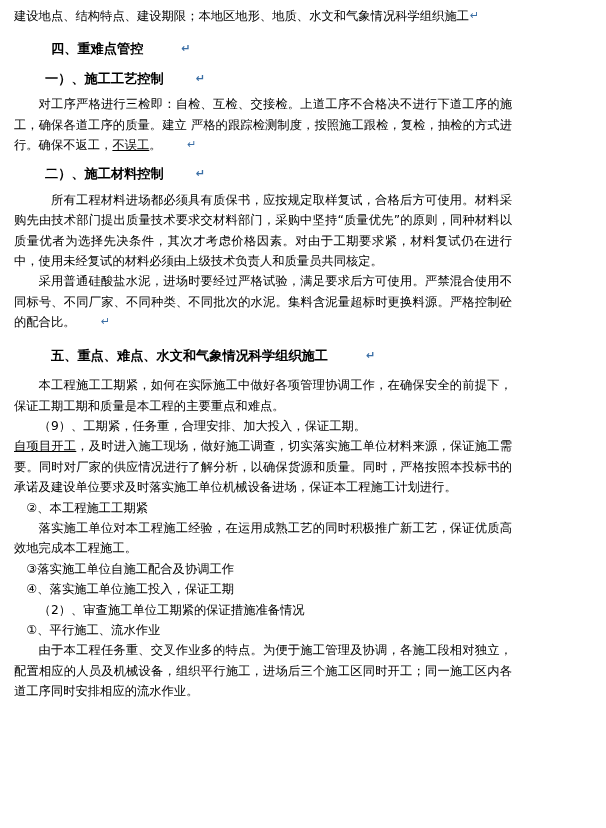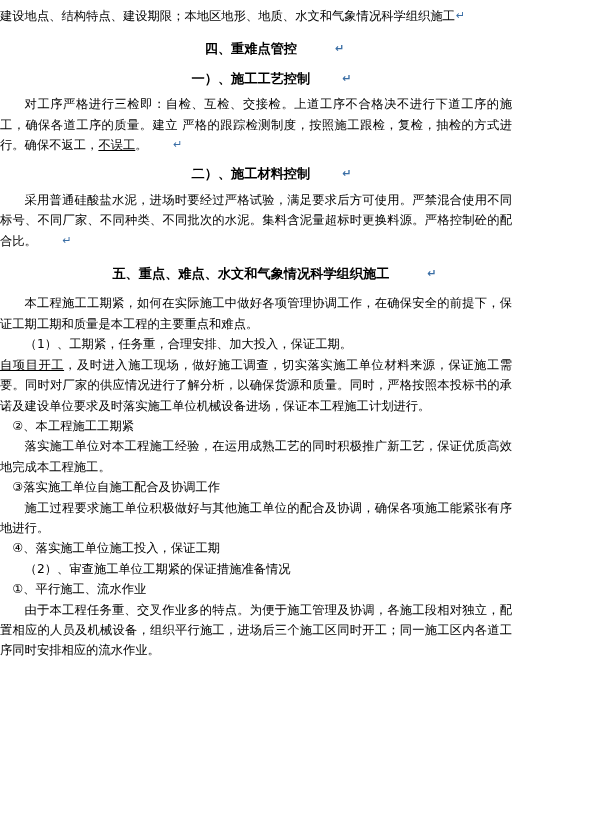--- a/index.html
+++ b/index.html
@@ -12,21 +12,21 @@
     height: 828px;
     font-family: "DejaVu Sans", "Liberation Sans", sans-serif;
     color: #000000;
     overflow: hidden;
   }
   .page {
     position: relative;
     width: 530px;
     height: 828px;
     box-sizing: border-box;
-    padding: 6px 18px 0 0;
+    padding: 6px 18px 0 14px;
   }
   .para {
     font-size: 12.3px;
     line-height: 20.4px;
     text-align: justify;
     text-justify: inter-ideograph;
     margin: 0;
     letter-spacing: 0px;
   }
   .indent2 {
@@ -40,21 +40,20 @@
   }
   .noindent {
     text-indent: 0;
   }
   .heading {
     font-size: 13.2px;
     font-weight: bold;
     line-height: 20.4px;
     margin: 0;
     text-indent: 37px;
-    text-align: center;
   }
   .heading.sub {
     text-indent: 31px;
   }
   .spacer-sm { height: 9px; }
   .spacer-md { height: 13px; }
   .spacer-xs { height: 5px; }
   .u {
     text-decoration: underline;
   }
@@ -94,43 +93,43 @@
   <div class="spacer-xs"></div>
 
   <p class="para indent2"><span>对工序严格进行三检即：自检、互检、交接检。上道工序不合格决不进行下道工序的施工，确保各道工序的质量。建立 严格的跟踪检测制度，按照施工跟检，复检，抽检的方式进行。确保不返工，</span><span class="u">不误工</span><span>。</span><span class="pilcrow">↵</span></p>
 
   <div class="spacer-sm"></div>
 
   <p class="heading sub"><span>二）、施工材料控制</span><span class="pilcrow">↵</span></p>
 
   <div class="spacer-xs"></div>
 
+  <p class="para indent3"><span>所有工程材料进场都必须具有质保书，应按规定取样复试，合格后方可使用。材料采购先由技术部门提出质量技术要求交材料部门，采购中坚持“质量优先”的原则，同种材料以质量优者为选择先决条件，其次才考虑价格因素。对由于工期要求紧，材料复试仍在进行中，使用未经复试的材料必须由上级技术负责人和质量员共同核定。</span></p>
 
   <p class="para indent2"><span>采用普通硅酸盐水泥，进场时要经过严格试验，满足要求后方可使用。严禁混合使用不同标号、不同厂家、不同种类、不同批次的水泥。集料含泥量超标时更换料源。严格控制砼的配合比。</span><span class="pilcrow">↵</span></p>
 
   <div class="spacer-md"></div>
 
   <p class="heading"><span>五、重点、难点、水文和气象情况科学组织施工</span><span class="pilcrow">↵</span></p>
 
   <div class="spacer-sm"></div>
 
   <p class="para indent2"><span>本工程施工工期紧，如何在实际施工中做好各项管理协调工作，在确保安全的前提下，保证工期工期和质量是本工程的主要重点和难点。</span></p>
 
-  <p class="para indent2"><span>（1）、工期紧，任务重，合理安排、加大投入，保证工期。</span></p>
+  <p class="para indent2"><span>（9）、工期紧，任务重，合理安排、加大投入，保证工期。</span></p>
 
 
   <p class="para noindent"><span class="u">自项目开工</span><span id="b20-rest">，及时进入施工现场，做好施工调查，切实落实施工单位材料来源，保证施工需要。同时对厂家的供应情况进行了解分析，以确保货源和质量。同时，严格按照本投标书的承诺及建设单位要求及时落实施工单位机械设备进场，保证本工程施工计划进行。</span></p>
 
   <p class="para indent1"><span>②、本工程施工工期紧</span></p>
 
   <p class="para indent2"><span>落实施工单位对本工程施工经验，在运用成熟工艺的同时积极推广新工艺，保证优质高效地完成本工程施工。</span></p>
 
   <p class="para indent1"><span>③落实施工单位自施工配合及协调工作</span></p>
 
-  <p class="para indent2"><span>施工过程要求施工单位积极做好与其他施工单位的配合及协调，确保各项施工能紧张有序地进行。</span></p>
 
   <p class="para indent1"><span>④、落实施工单位施工投入，保证工期</span></p>
 
 
   <p class="para indent2"><span>（2）、审查施工单位工期紧的保证措施准备情况</span></p>
 
   <p class="para indent1"><span>①、平行施工、流水作业</span></p>
 
   <p class="para indent2"><span>由于本工程任务重、交叉作业多的特点。为便于施工管理及协调，各施工段相对独立，配置相应的人员及机械设备，组织平行施工，进场后三个施工区同时开工；同一施工区内各道工序同时安排相应的流水作业。</span></p>
 </div>

